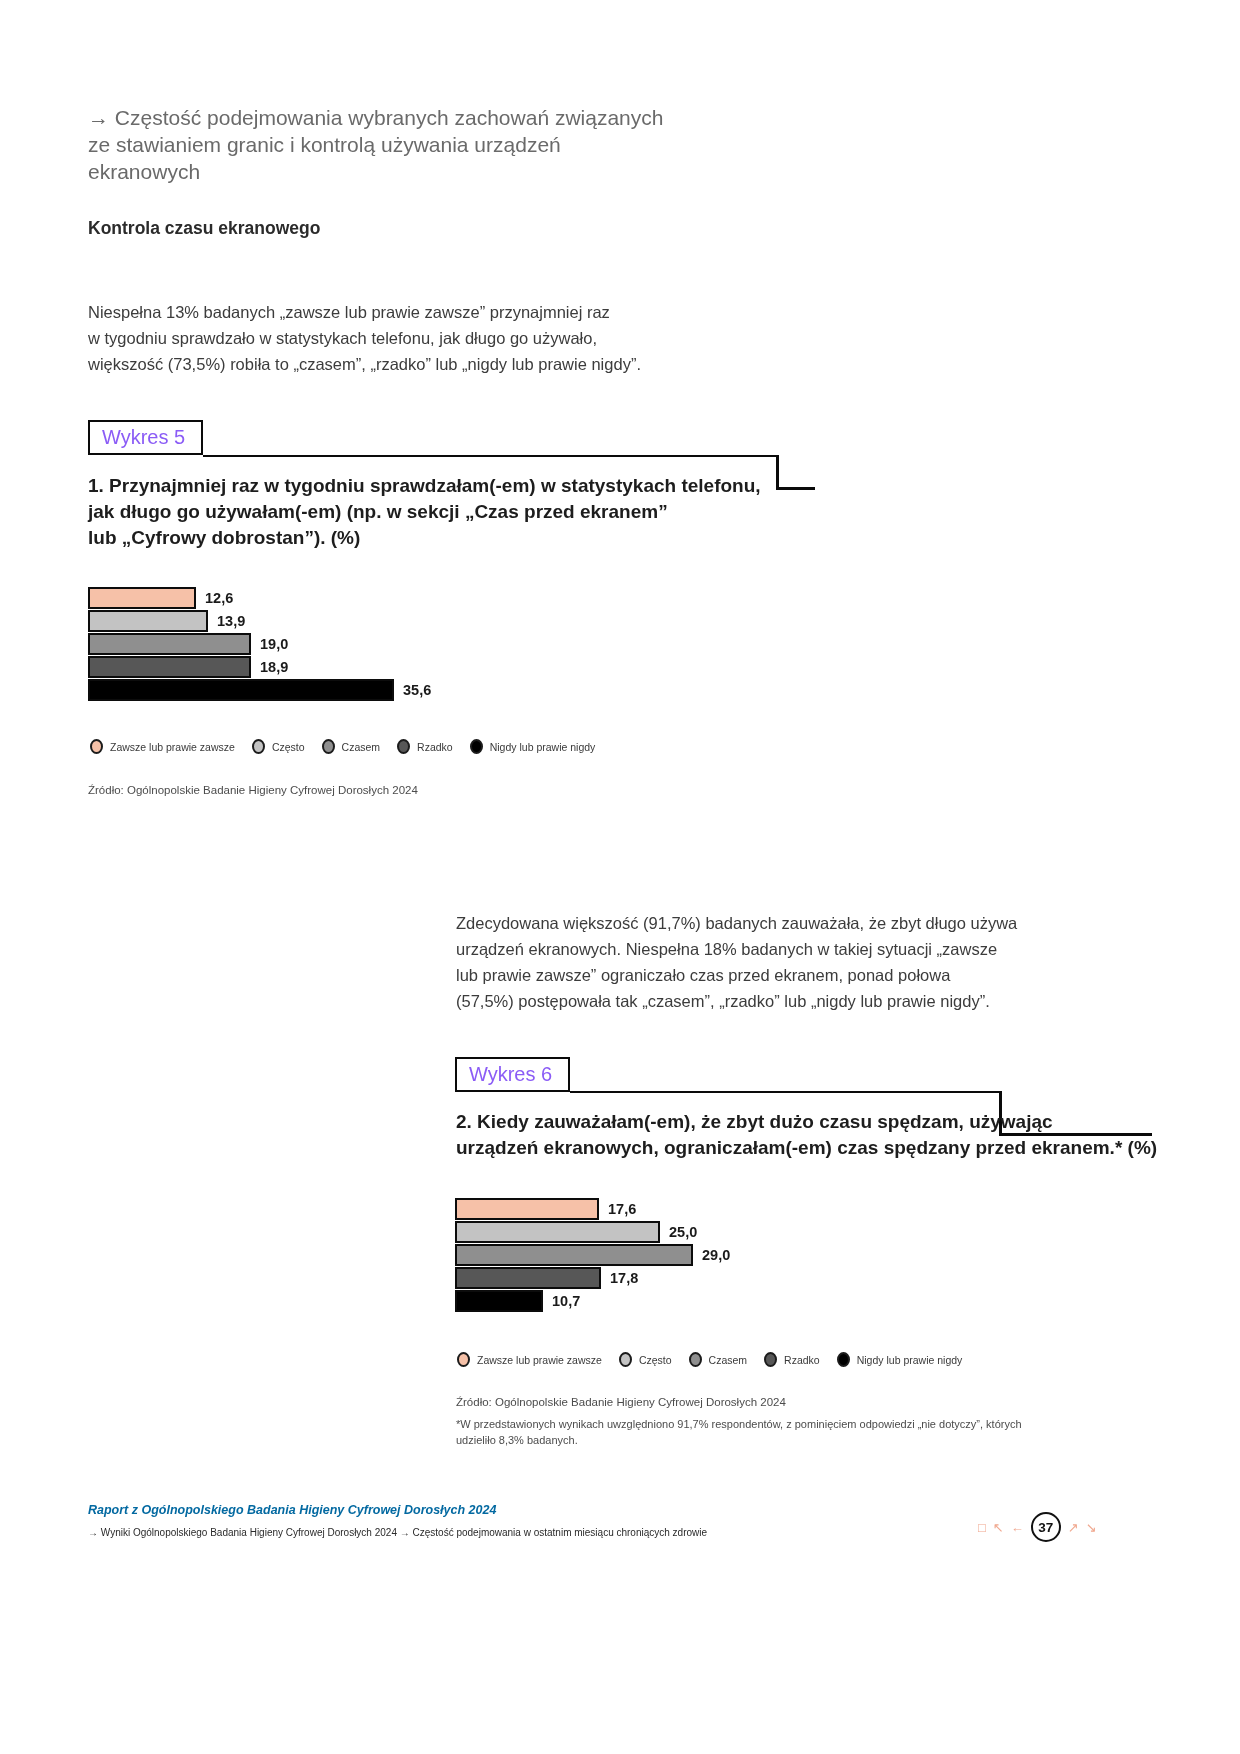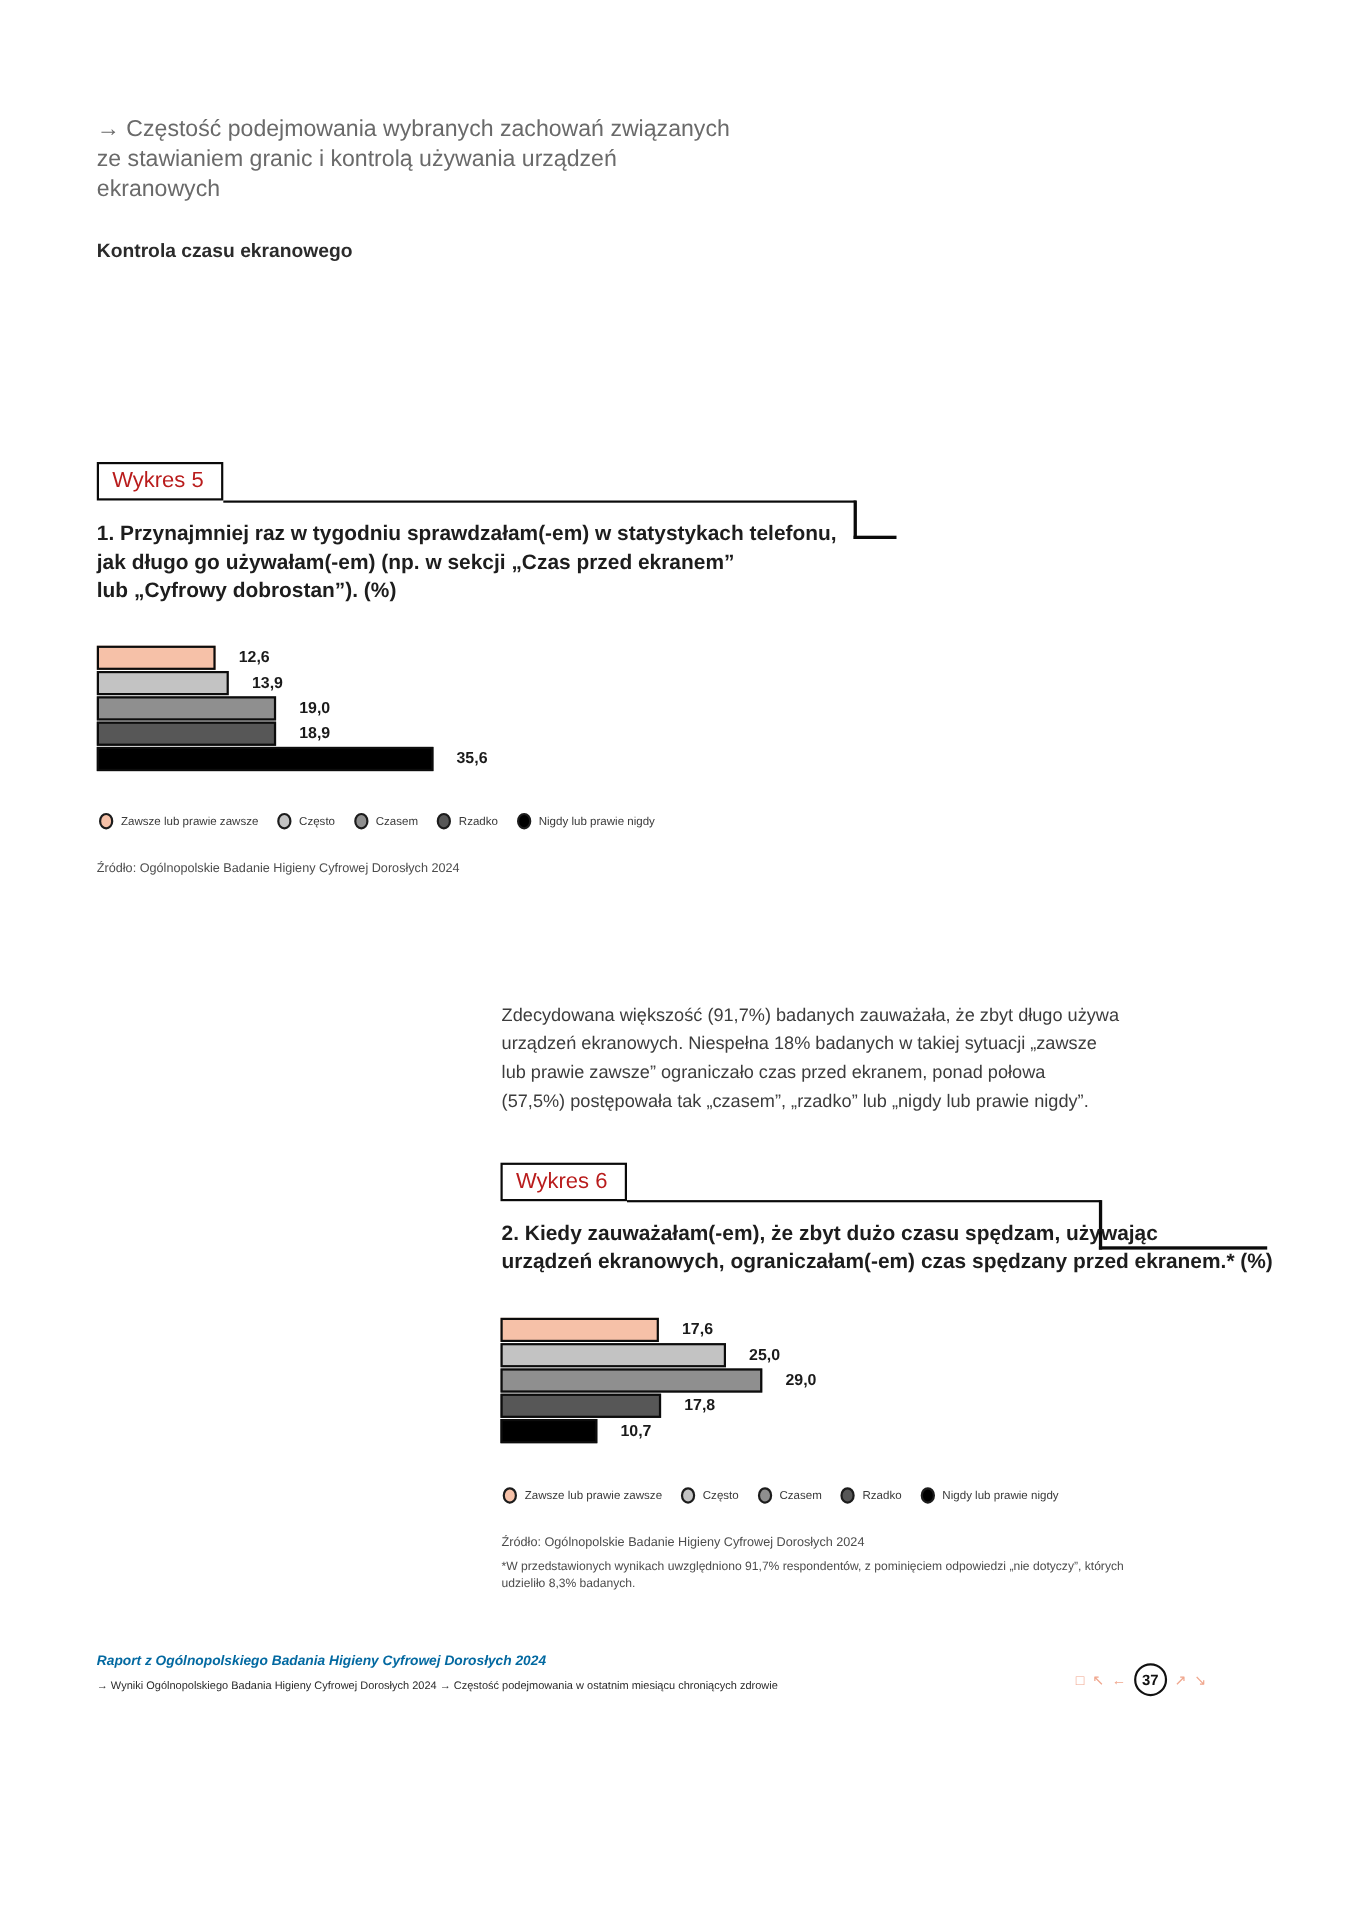--- a/index.html
+++ b/index.html
@@ -9,32 +9,32 @@
   .doc-title{position:absolute;left:88px;top:104px;width:660px;font-size:21px;
              color:#6a6a6a;line-height:27px;white-space:pre-line;}
   .section-heading{position:absolute;left:88px;top:218px;font-size:17.5px;
              font-weight:bold;color:#2b2b2b;}
   .body-para{position:absolute;font-size:16.5px;color:#3c3c3c;line-height:26px;
              white-space:pre-line;}
   #intro-para{left:88px;top:299px;width:680px;}
   #second-para{left:456px;top:910px;width:700px;}
 
   .wykres-box{position:absolute;border:2.5px solid #0a0a0a;background:#fff;
-              color:#b91c1c;font-size:20px;line-height:22px;padding:4px 16px 5px 12px;}
+              color:#8b5cf6;font-size:20px;line-height:22px;padding:4px 16px 5px 12px;}
   .cline{position:absolute;background:#0a0a0a;}
 
   .chart-title{position:absolute;font-size:19px;font-weight:bold;color:#1d1d1d;
                line-height:26px;white-space:pre-line;}
   #chart1-title{left:88px;top:473px;}
   #chart2-title{left:456px;top:1109px;}
 
   .bars{position:absolute;display:flex;flex-direction:column;gap:1px;}
   #chart1-bars{left:88px;top:587px;}
   #chart2-bars{left:455px;top:1198px;}
-  .bar-row{display:flex;align-items:center;height:22px;gap:12px;}
+  .bar-row{display:flex;align-items:center;height:22px;}
   .bar{height:100%;border:2px solid #0c0c0c;box-sizing:border-box;}
   .bar-value{margin-left:9px;font-size:14.5px;font-weight:bold;color:#1a1a1a;}
 
   .legend{position:absolute;display:flex;align-items:flex-start;gap:17px;}
   #legend1{left:90px;top:739px;}
   #legend2{left:457px;top:1352px;}
   .legend-item{display:flex;align-items:center;gap:7px;}
   .legend-marker{width:9px;height:11px;border-radius:50%;border:2.5px solid #1c1c1c;
                  flex:0 0 auto;}
   .legend-label{font-size:10.5px;color:#3a3a3a;white-space:nowrap;}
@@ -60,20 +60,23 @@
 </head>
 <body>
 
 <div class="page">
 
   <div class="doc-title">→ Częstość podejmowania wybranych zachowań związanych
 ze stawianiem granic i kontrolą używania urządzeń
 ekranowych</div>
   <div class="section-heading">Kontrola czasu ekranowego</div>
 
+  <div class="body-para" id="intro-para">Niespełna 13% badanych „zawsze lub prawie zawsze” przynajmniej raz
+w tygodniu sprawdzało w statystykach telefonu, jak długo go używało,
+większość (73,5%) robiła to „czasem”, „rzadko” lub „nigdy lub prawie nigdy”.</div>
 
   <div class="wykres-box" style="left:88px;top:420px;">
     <span>Wykres 5</span>
   </div>
   <div class="cline" style="left:203px;top:454.5px;width:575px;height:2.5px;"></div>
   <div class="cline" style="left:776px;top:454.5px;width:2.5px;height:35px;"></div>
   <div class="cline" style="left:776px;top:487px;width:39px;height:2.5px;"></div>
 
   <div class="chart-title" id="chart1-title">1. Przynajmniej raz w tygodniu sprawdzałam(-em) w statystykach telefonu,
 jak długo go używałam(-em) (np. w sekcji „Czas przed ekranem”

